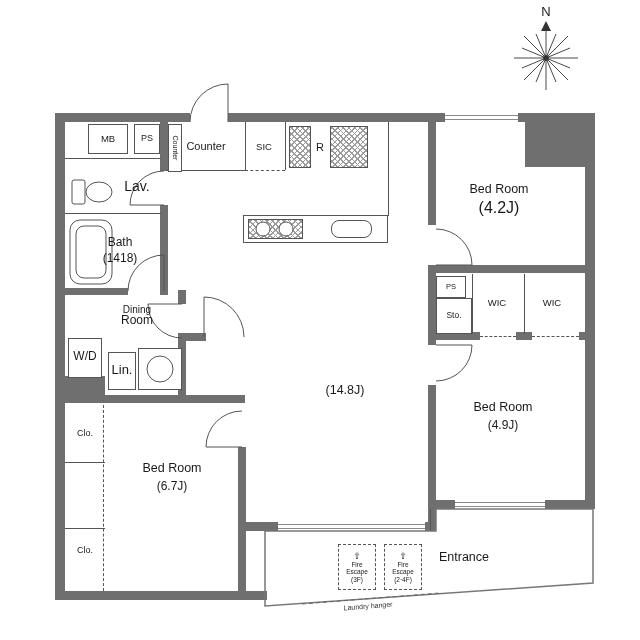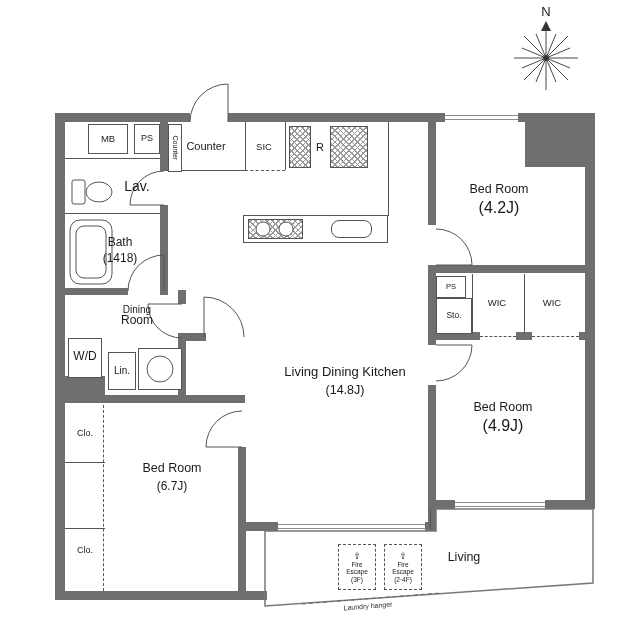--- a/index.html
+++ b/index.html
@@ -149,42 +149,41 @@
   <div class="lbl" style="left:206px;top:146px;font-size:11px">Counter</div>
   <div class="lbl" style="left:264px;top:147px;font-size:9.5px">SIC</div>
   <div class="lbl" style="left:320px;top:147px;font-size:11px">R</div>
 
   <div class="lbl" style="left:137px;top:187px;font-size:14px">Lav.</div>
   <div class="lbl" style="left:120px;top:243px;font-size:12px">Bath</div>
   <div class="lbl" style="left:120px;top:259px;font-size:12px">(1418)</div>
   <div class="lbl" style="left:137px;top:309px;font-size:10px">Dining</div>
   <div class="lbl" style="left:137px;top:321px;font-size:12px">Room</div>
   <div class="lbl" style="left:85px;top:357px;font-size:12px">W/D</div>
-  <div class="lbl" style="left:122px;top:370px;font-size:10px">Lin.</div>
+  <div class="lbl" style="left:122px;top:370px;font-size:13px">Lin.</div>
   <div class="lbl" style="left:85px;top:434px;font-size:9px">Clo.</div>
   <div class="lbl" style="left:85px;top:551px;font-size:9px">Clo.</div>
 
   <div class="lbl" style="left:172px;top:469px;font-size:12.5px">Bed Room</div>
   <div class="lbl" style="left:172px;top:487px;font-size:12px">(6.7J)</div>
 
-  <div class="lbl" style="left:345px;top:372px;font-size:13px">Living Dining Kitchen</div>
   <div class="lbl" style="left:345px;top:391px;font-size:12.5px">(14.8J)</div>
 
   <div class="lbl" style="left:499px;top:190px;font-size:12.5px">Bed Room</div>
   <div class="lbl" style="left:499px;top:208px;font-size:16px">(4.2J)</div>
 
   <div class="lbl" style="left:451px;top:287px;font-size:7.5px">PS</div>
   <div class="lbl" style="left:454px;top:316px;font-size:8.5px">Sto.</div>
   <div class="lbl" style="left:497px;top:303px;font-size:9.5px">WIC</div>
   <div class="lbl" style="left:552px;top:303px;font-size:9.5px">WIC</div>
 
   <div class="lbl" style="left:503px;top:408px;font-size:12.5px">Bed Room</div>
-  <div class="lbl" style="left:503px;top:426px;font-size:16px">(4.9J)</div>
+  <div class="lbl" style="left:503px;top:426px;font-size:12px">(4.9J)</div>
 
-  <div class="lbl" style="left:464px;top:558px;font-size:12.5px">Living</div>
+  <div class="lbl" style="left:464px;top:558px;font-size:12.5px">Entrance</div>
   <div class="laundry" style="left:368px;top:606px">Laundry hanger</div>
 
   <div class="fe-box" style="left:338px;top:544px">
     <div class="fe-arrow">⇧</div>
     <div class="fe-line">Fire</div>
     <div class="fe-line">Escape</div>
     <div class="fe-line">(3F)</div>
   </div>
   <div class="fe-box" style="left:384px;top:544px">
     <div class="fe-arrow">⇧</div>

